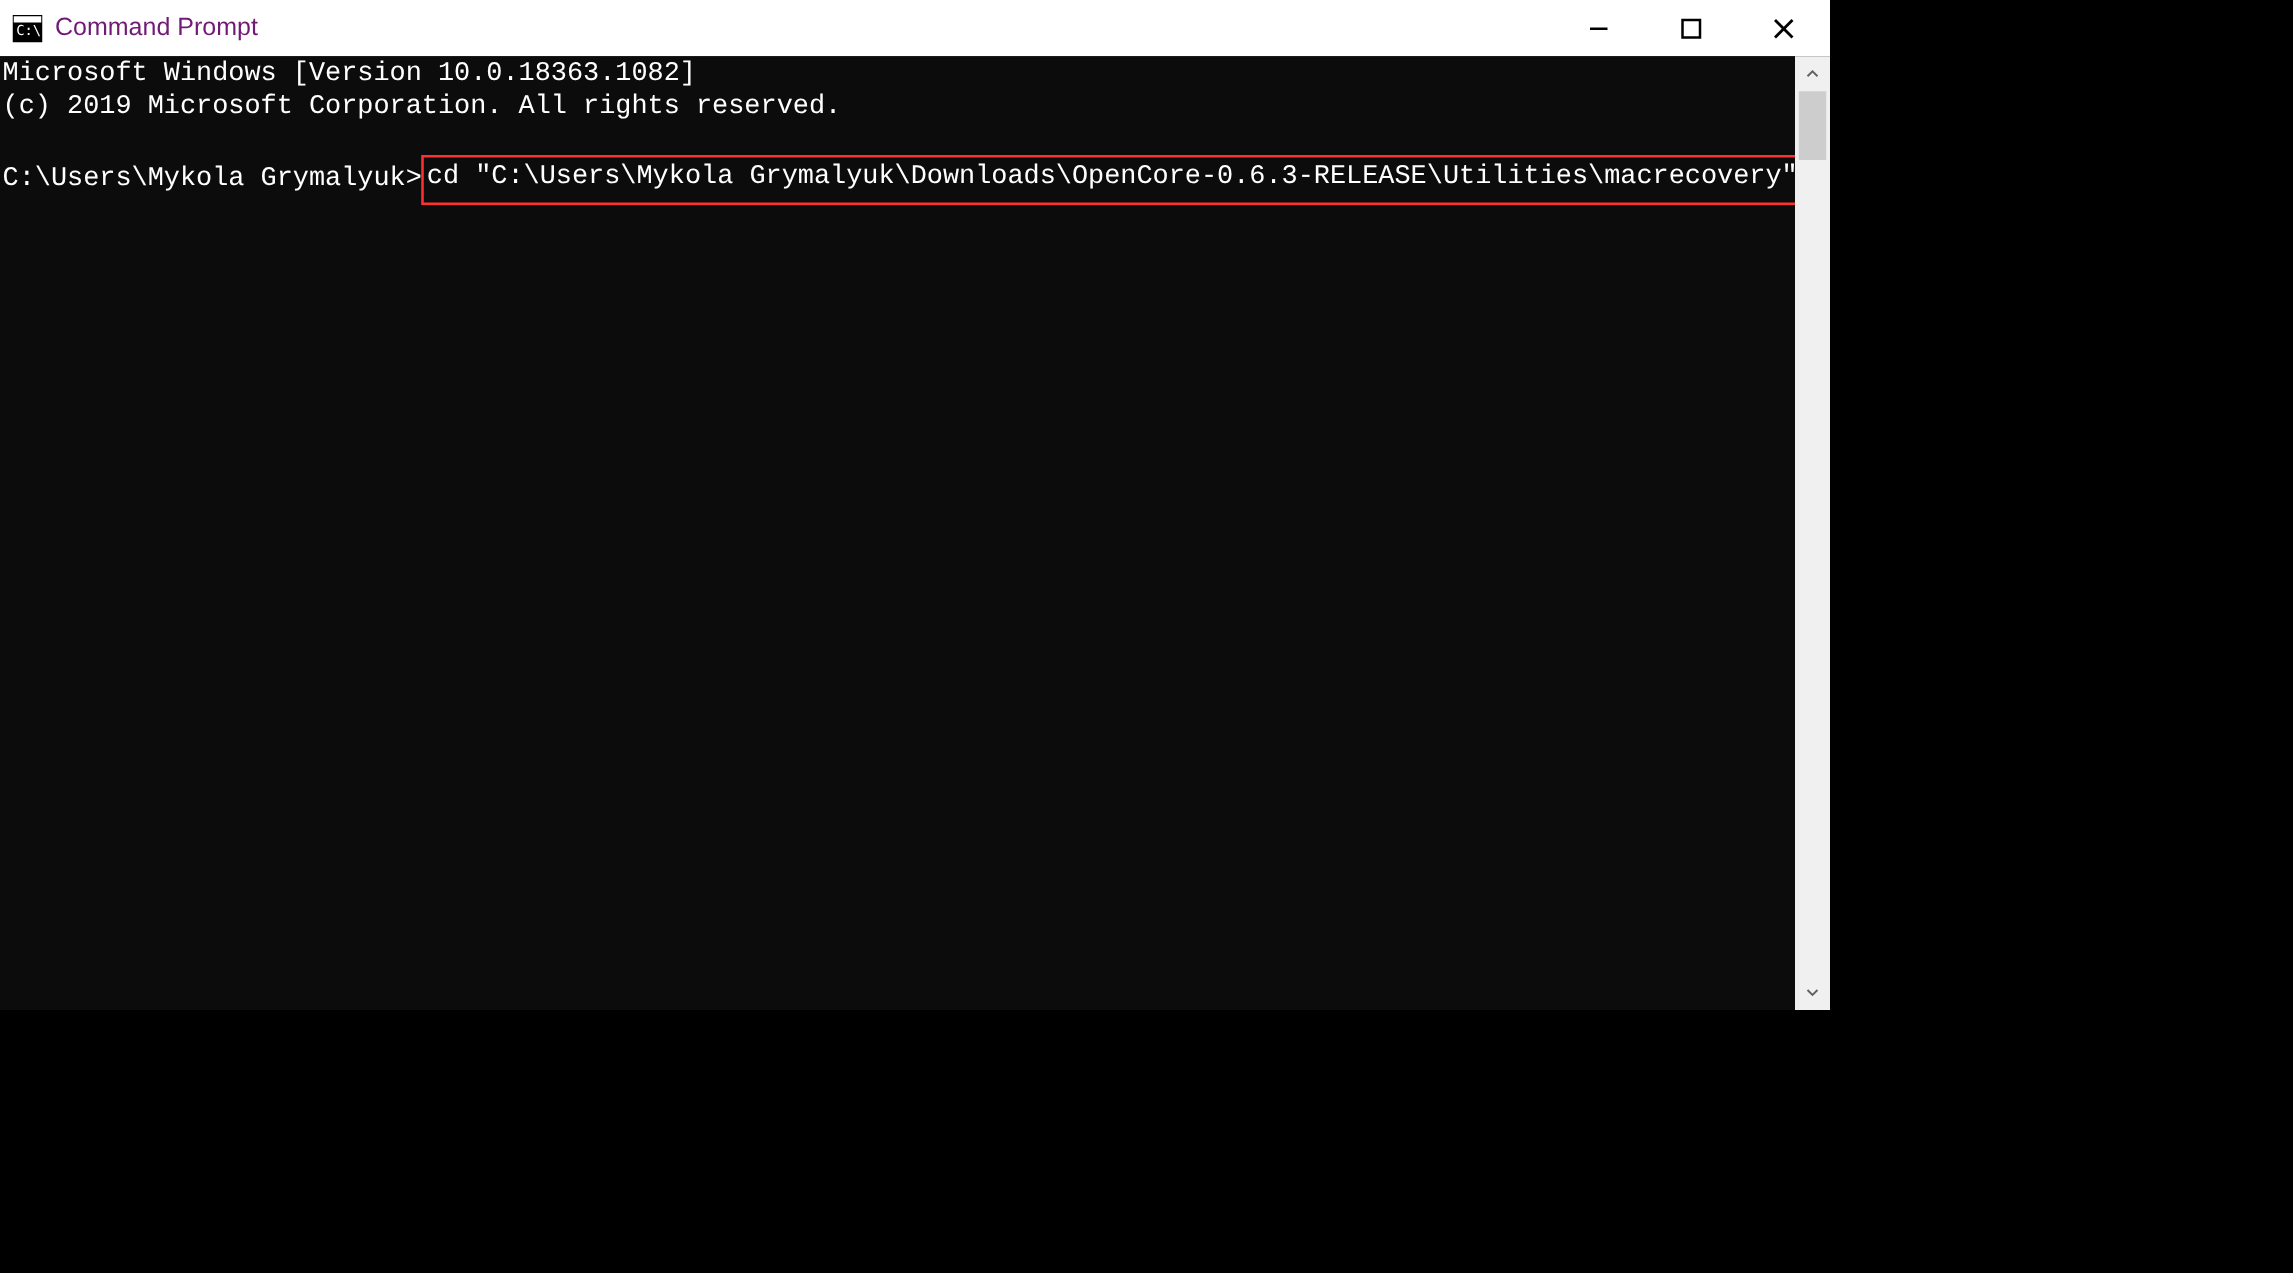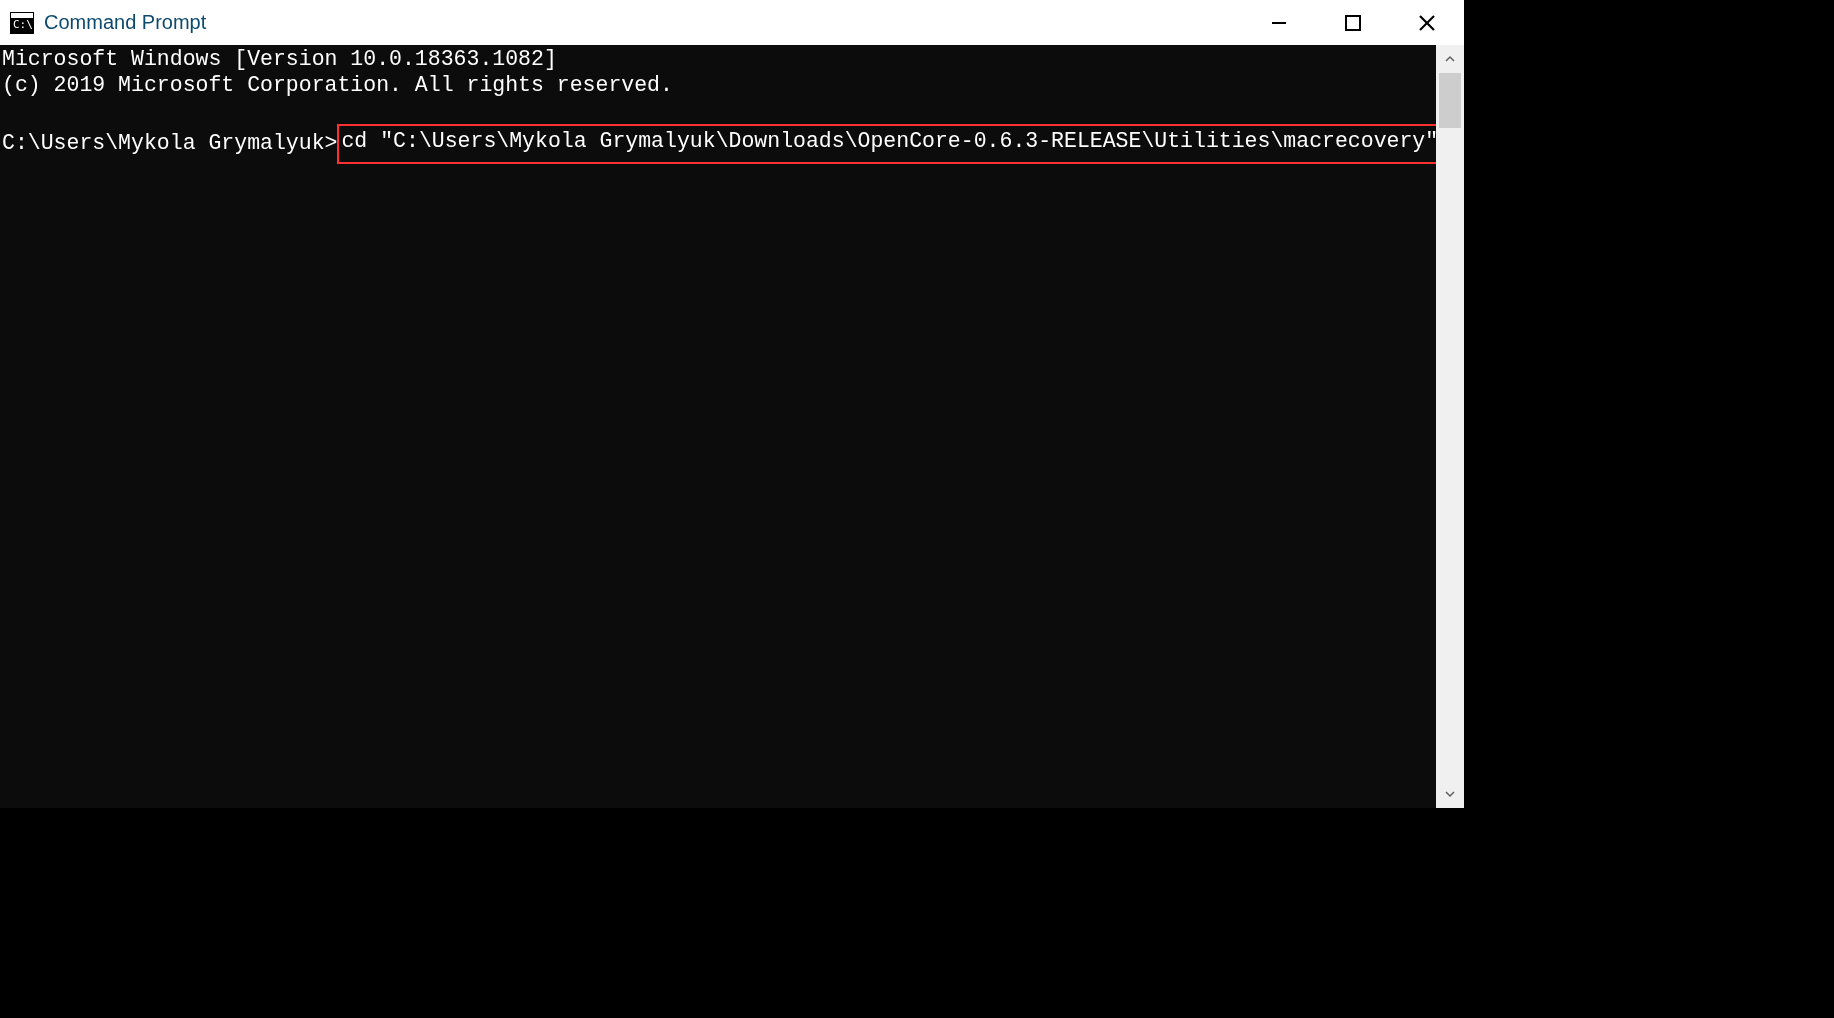--- a/index.html
+++ b/index.html
@@ -31,21 +31,21 @@
   }
   .app-icon {
     width: 24px;
     height: 22px;
     display: inline-block;
     margin-right: 10px;
   }
   .app-icon svg { display:block; }
   .titlebar-title {
     font-size: 20px;
-    color: #0c4a6e;
+    color: #701a75;
   }
   .buttons {
     margin-left: auto;
     display: flex;
     height: 100%;
   }
   .btn {
     width: 74px;
     height: 100%;
     display: flex;

